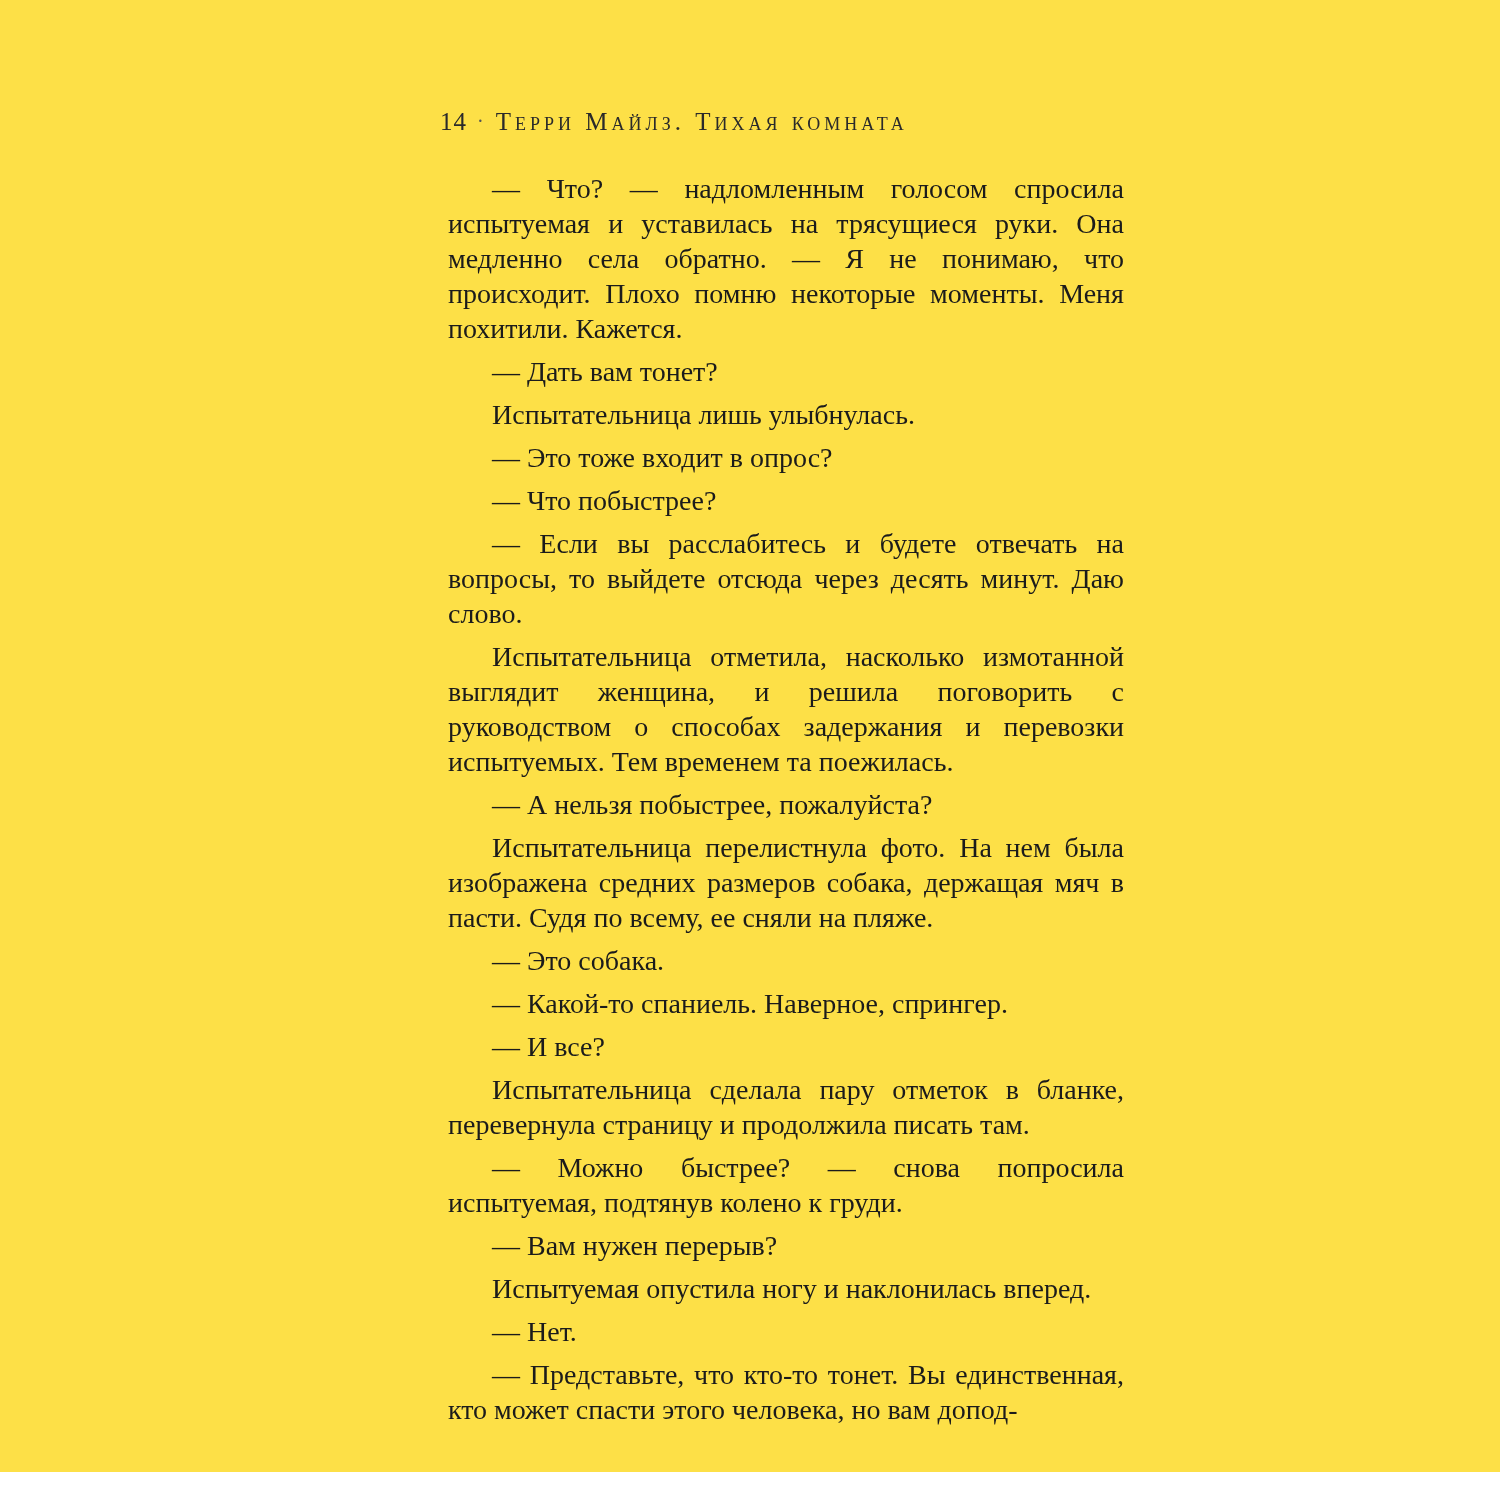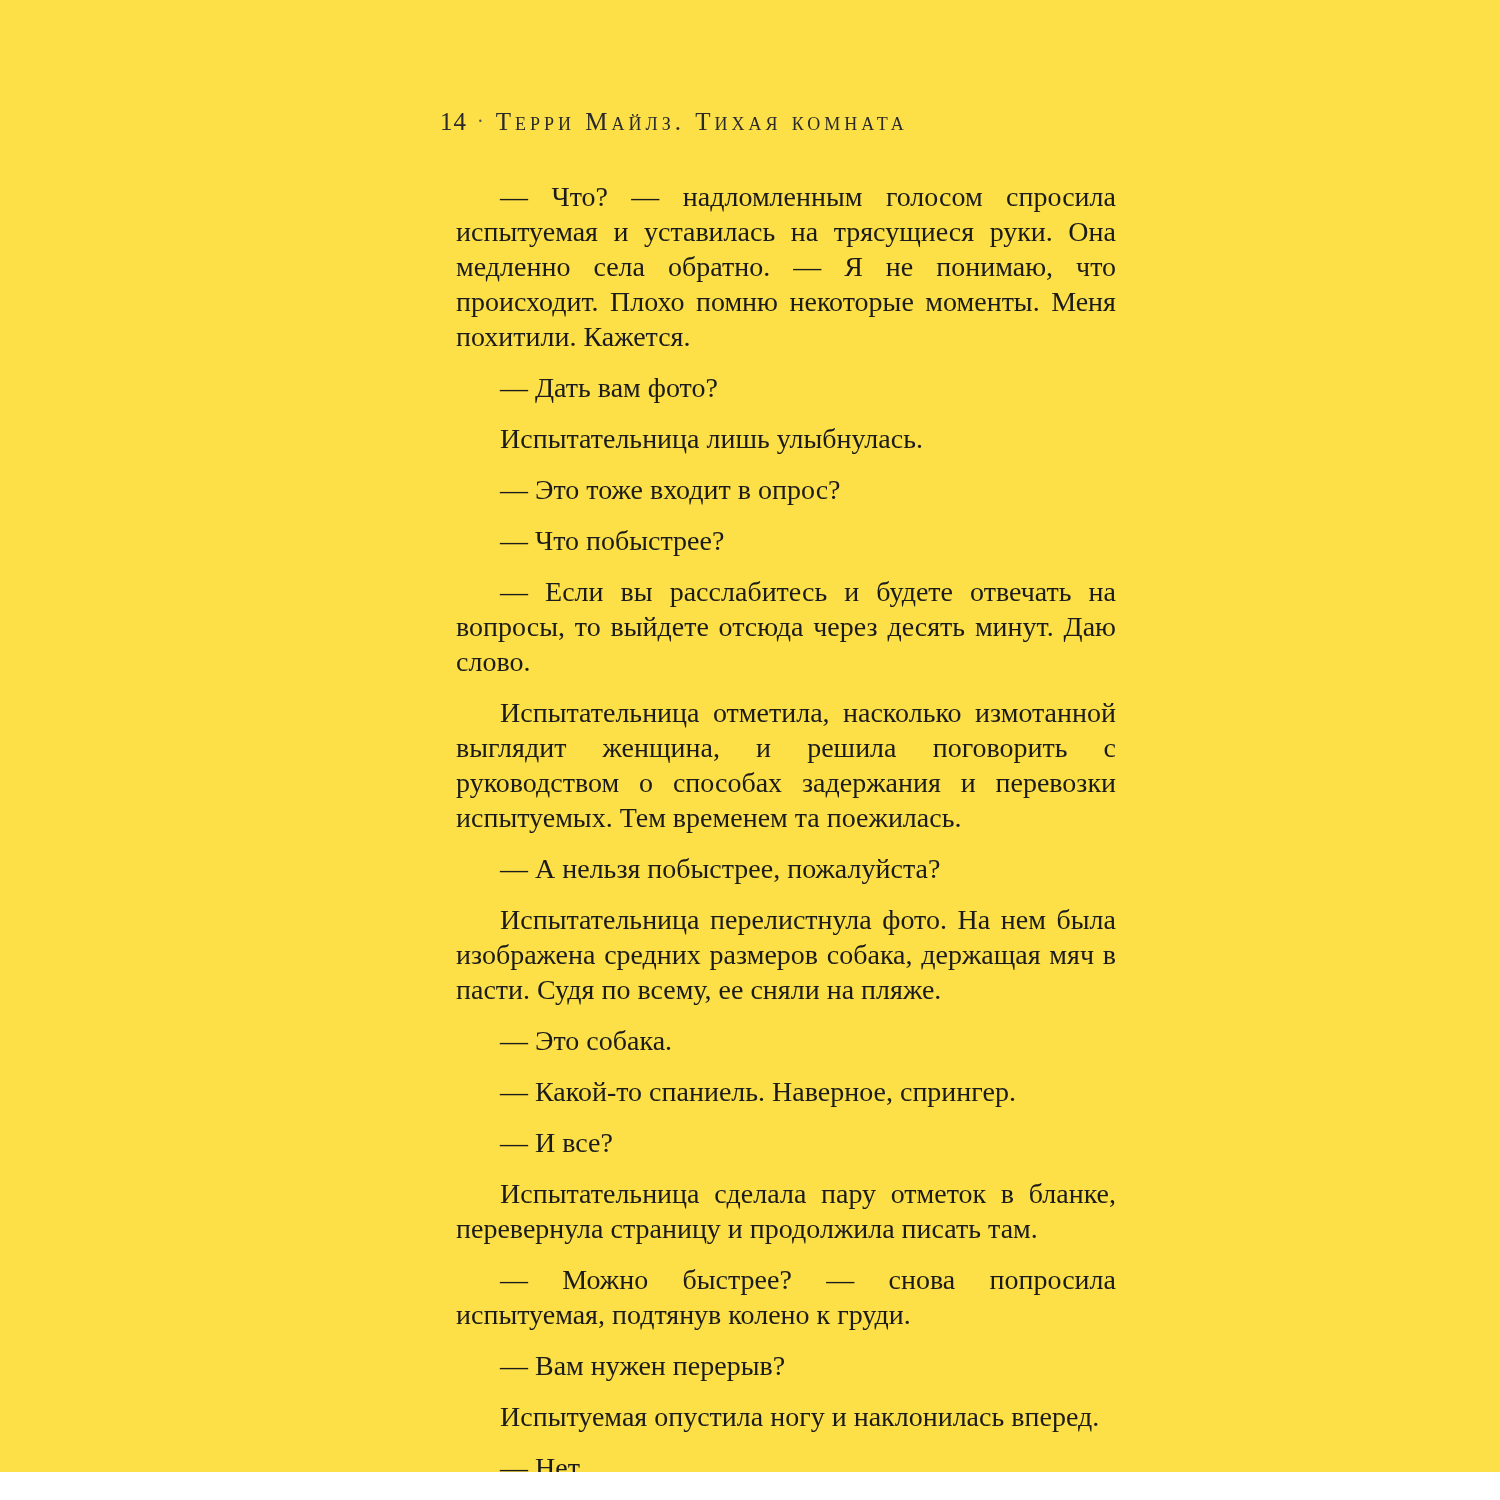--- a/index.html
+++ b/index.html
@@ -47,47 +47,48 @@
     left: 440px;
     top: 163px;
     width: 692px;
     font-size: 28px;
     line-height: 35px;
     text-align: justify;
     hyphens: auto;
     -webkit-hyphens: auto;
   }
   .text-block p {
-    margin: 16px;
+    margin: 8px;
     padding: 0;
     text-indent: 44px;
   }
 </style>
 </head>
 <body>
 
 <div class="page">
 
   <div class="page-header">
     <span class="page-number">14</span><span class="header-separator">·</span><span class="running-title">Терри Майлз. Тихая комната</span>
   </div>
 
   <div class="text-block">
     <p>— Что? — надломленным голосом спросила испытуемая и уставилась на трясущиеся руки. Она медленно села обратно. — Я не понимаю, что происходит. Плохо помню некоторые моменты. Меня похитили. Кажется.</p>
-    <p>— Дать вам фото?</p>
+    <p>— Дать вам тонет?</p>
     <p>Испытательница лишь улыбнулась.</p>
     <p>— Это тоже входит в опрос?</p>
     <p>— Что побыстрее?</p>
     <p>— Если вы расслабитесь и будете отвечать на вопросы, то выйдете отсюда через десять минут. Даю слово.</p>
     <p>Испытательница отметила, насколько измотанной выглядит женщина, и решила поговорить с руководством о способах задержания и перевозки испытуемых. Тем временем та поежилась.</p>
     <p>— А нельзя побыстрее, пожалуйста?</p>
     <p>Испытательница перелистнула фото. На нем была изображена средних размеров собака, держащая мяч в пасти. Судя по всему, ее сняли на пляже.</p>
     <p>— Это собака.</p>
     <p>— Какой-то спаниель. Наверное, спрингер.</p>
     <p>— И все?</p>
     <p>Испытательница сделала пару отметок в бланке, перевернула страницу и продолжила писать там.</p>
     <p>— Можно быстрее? — снова попросила испытуемая, подтянув колено к груди.</p>
     <p>— Вам нужен перерыв?</p>
     <p>Испытуемая опустила ногу и наклонилась вперед.</p>
     <p>— Нет.</p>
+    <p>— Представьте, что кто-то тонет. Вы единственная, кто может спасти этого человека, но вам допод-</p>
   </div>
 
 </div>
 
 </body></html>

